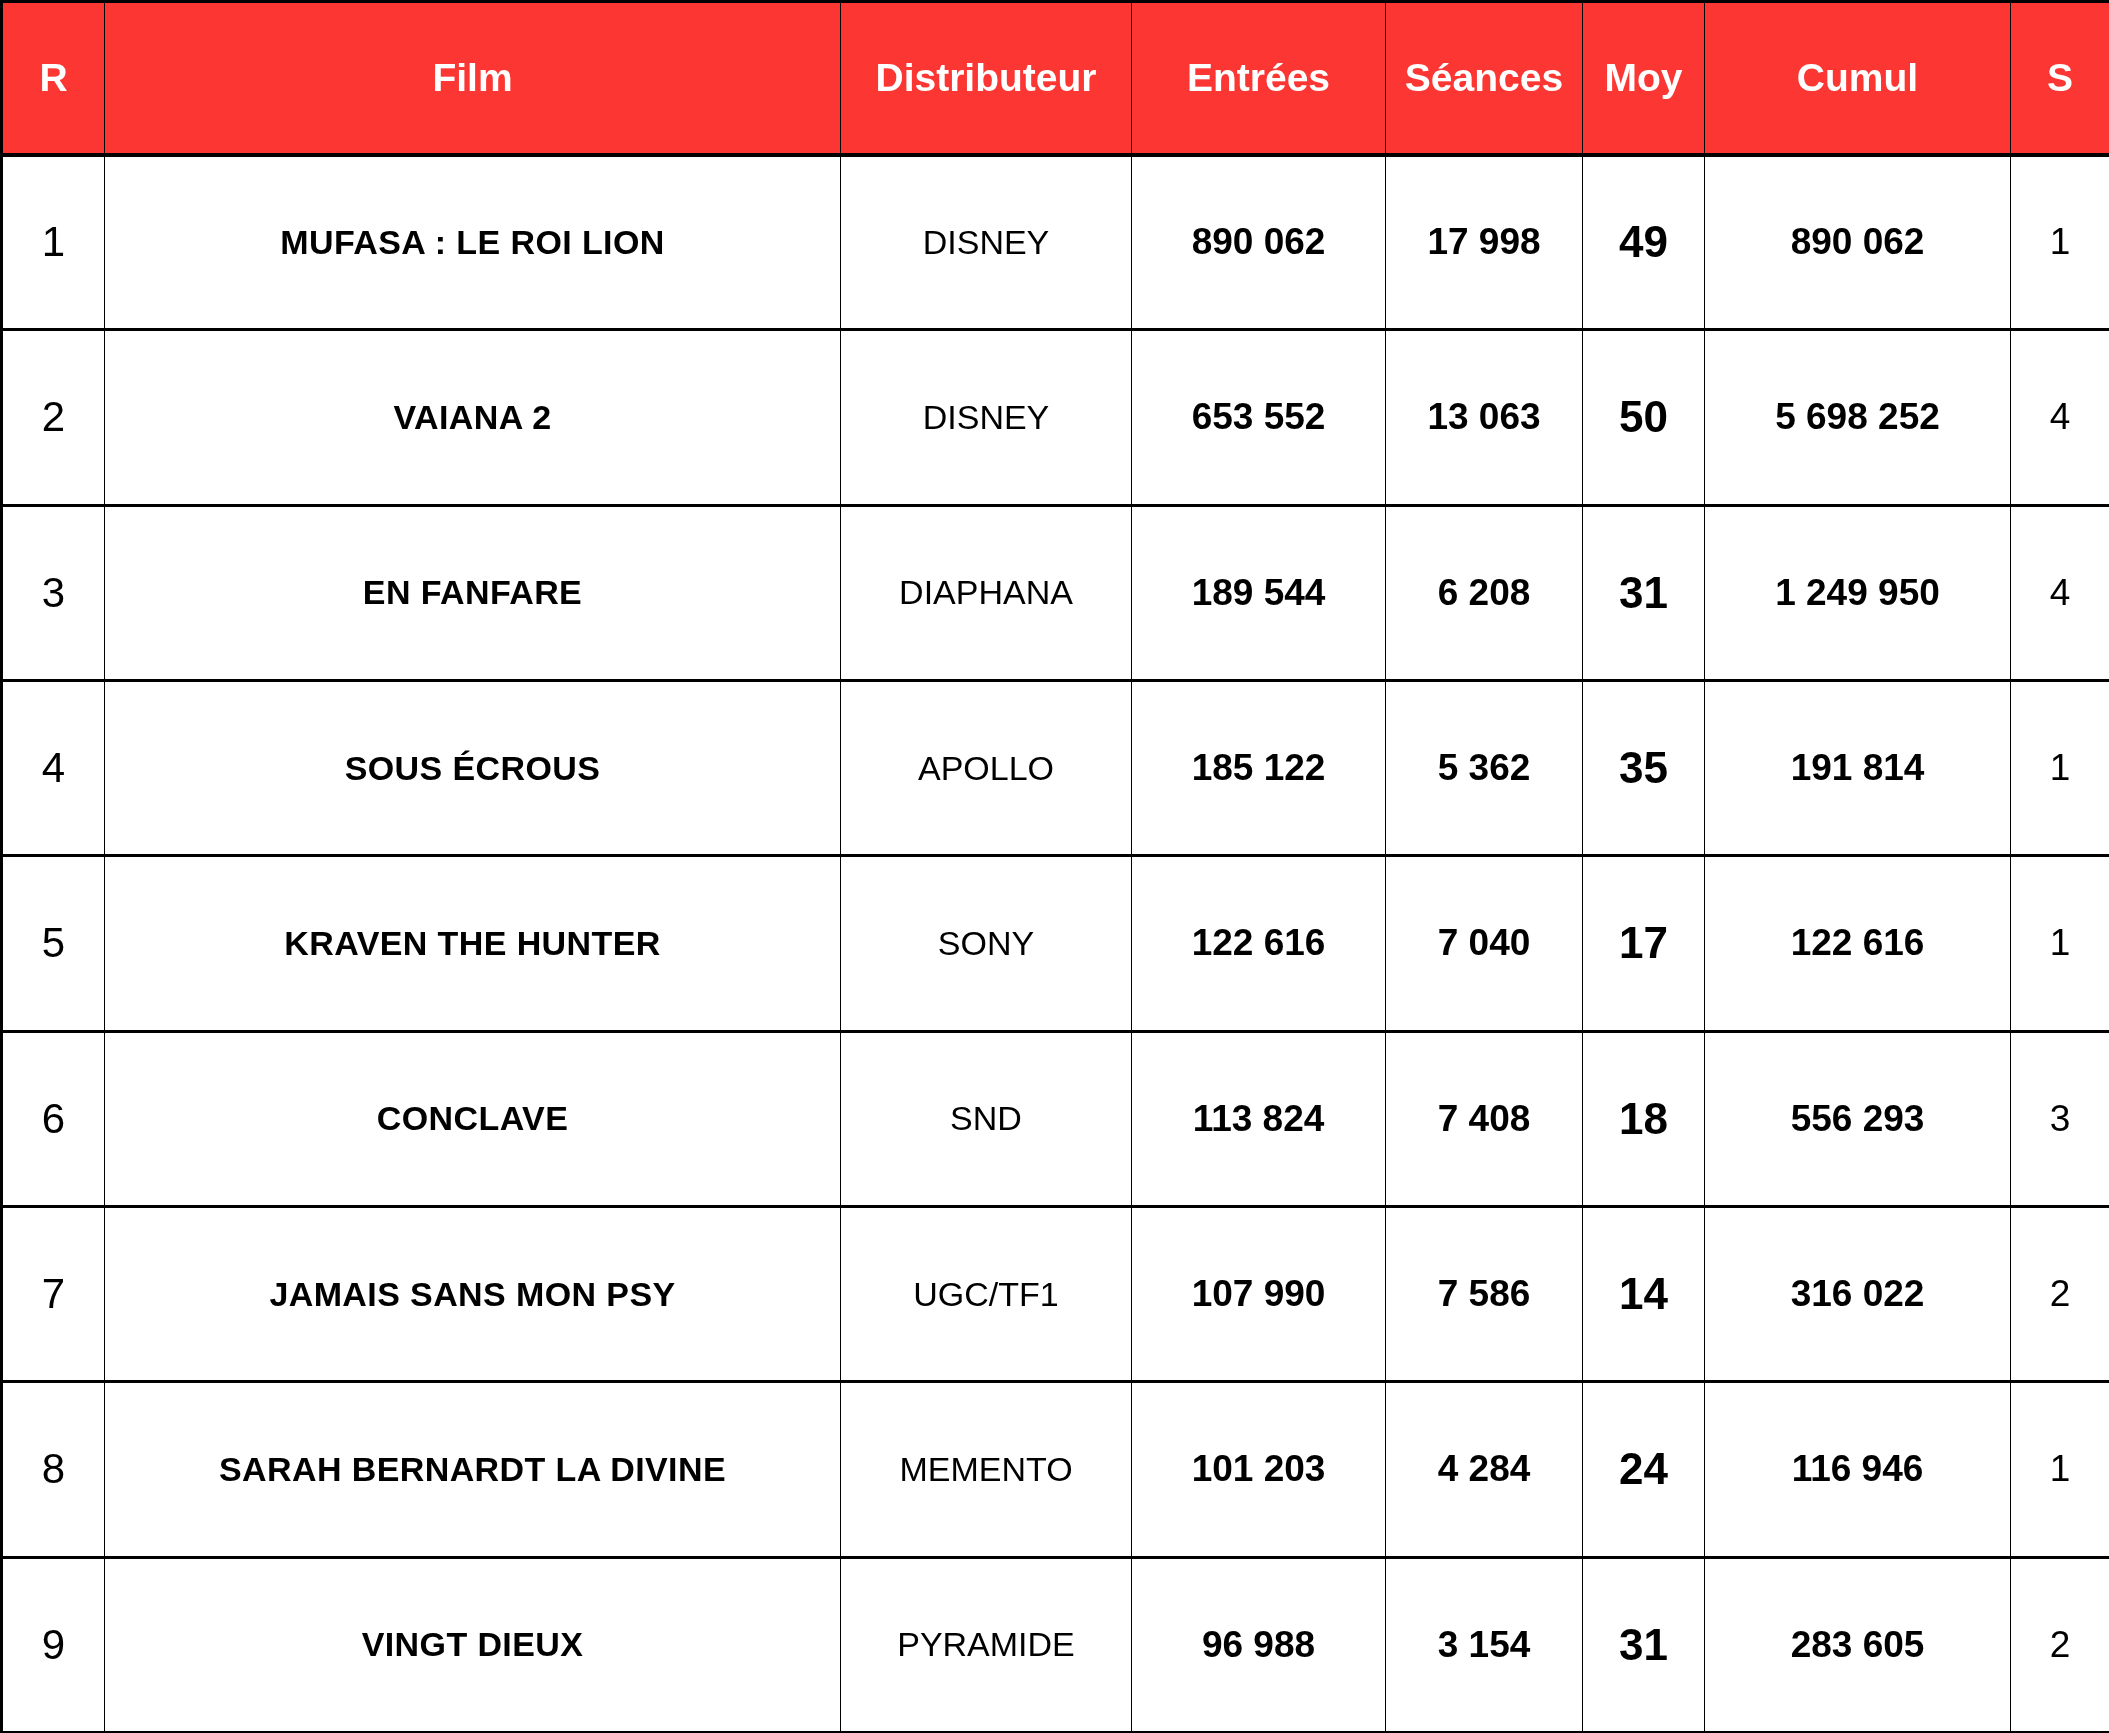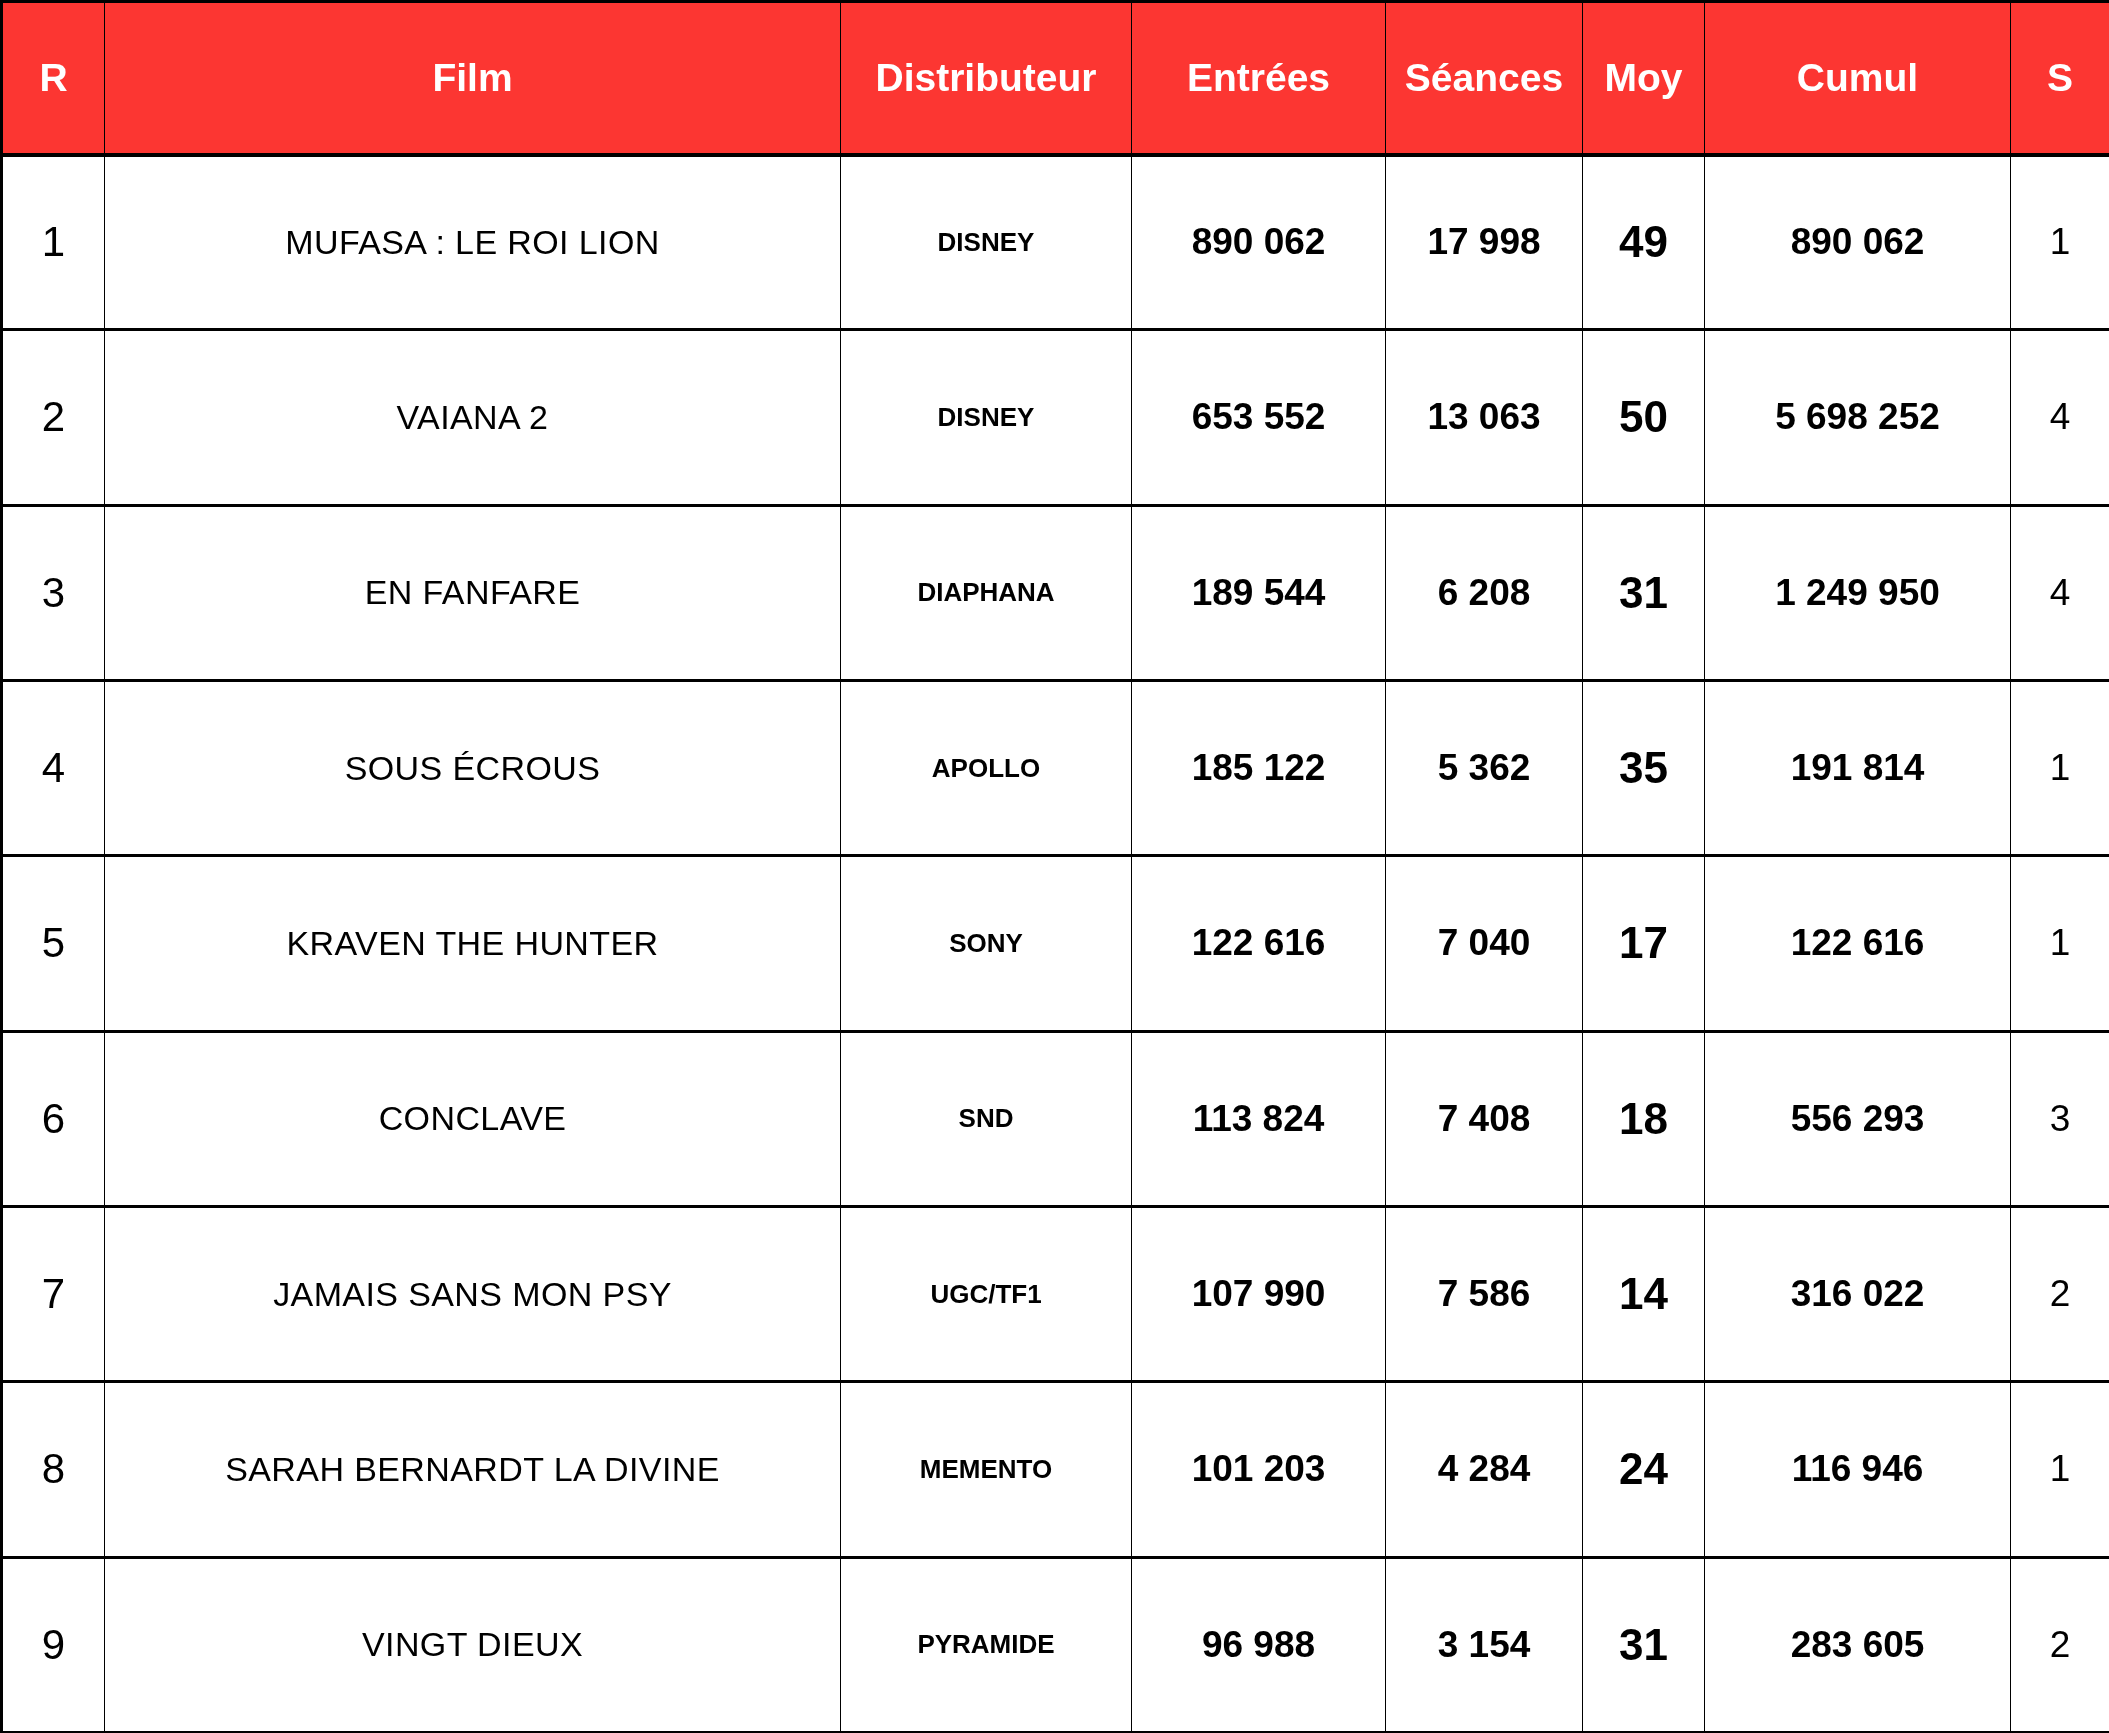--- a/index.html
+++ b/index.html
@@ -48,22 +48,22 @@
   table.boxoffice thead th {
     background: var(--accent);
     color: var(--accent-text);
     font-weight: bold;
     font-size: 39px;
     border-bottom-width: 4.2px;
   }
 
   
   td.col-rank        { font-size: 42px; font-weight: normal; }
-  td.col-film        { font-size: 34px; font-weight: normal; letter-spacing: 0.4px; margin-top: 28px; }
-  td.col-distributor { font-size: 26px; font-weight: bold; }
+  td.col-film        { font-size: 34px; font-weight: bold; letter-spacing: 0.4px; margin-top: 28px; }
+  td.col-distributor { font-size: 34px; font-weight: normal; }
   td.col-entries     { font-size: 37px; font-weight: bold; }
   td.col-seances     { font-size: 37px; font-weight: bold; }
   td.col-moy         { font-size: 44px; font-weight: bold;
                        background: var(--accent); color: var(--accent-text); }
   td.col-cumul       { font-size: 37px; font-weight: bold; }
   td.col-weeks       { font-size: 37px; font-weight: normal; }
 
   
   col.c-rank        { width: 103px; }
   col.c-film        { width: 736px; }

